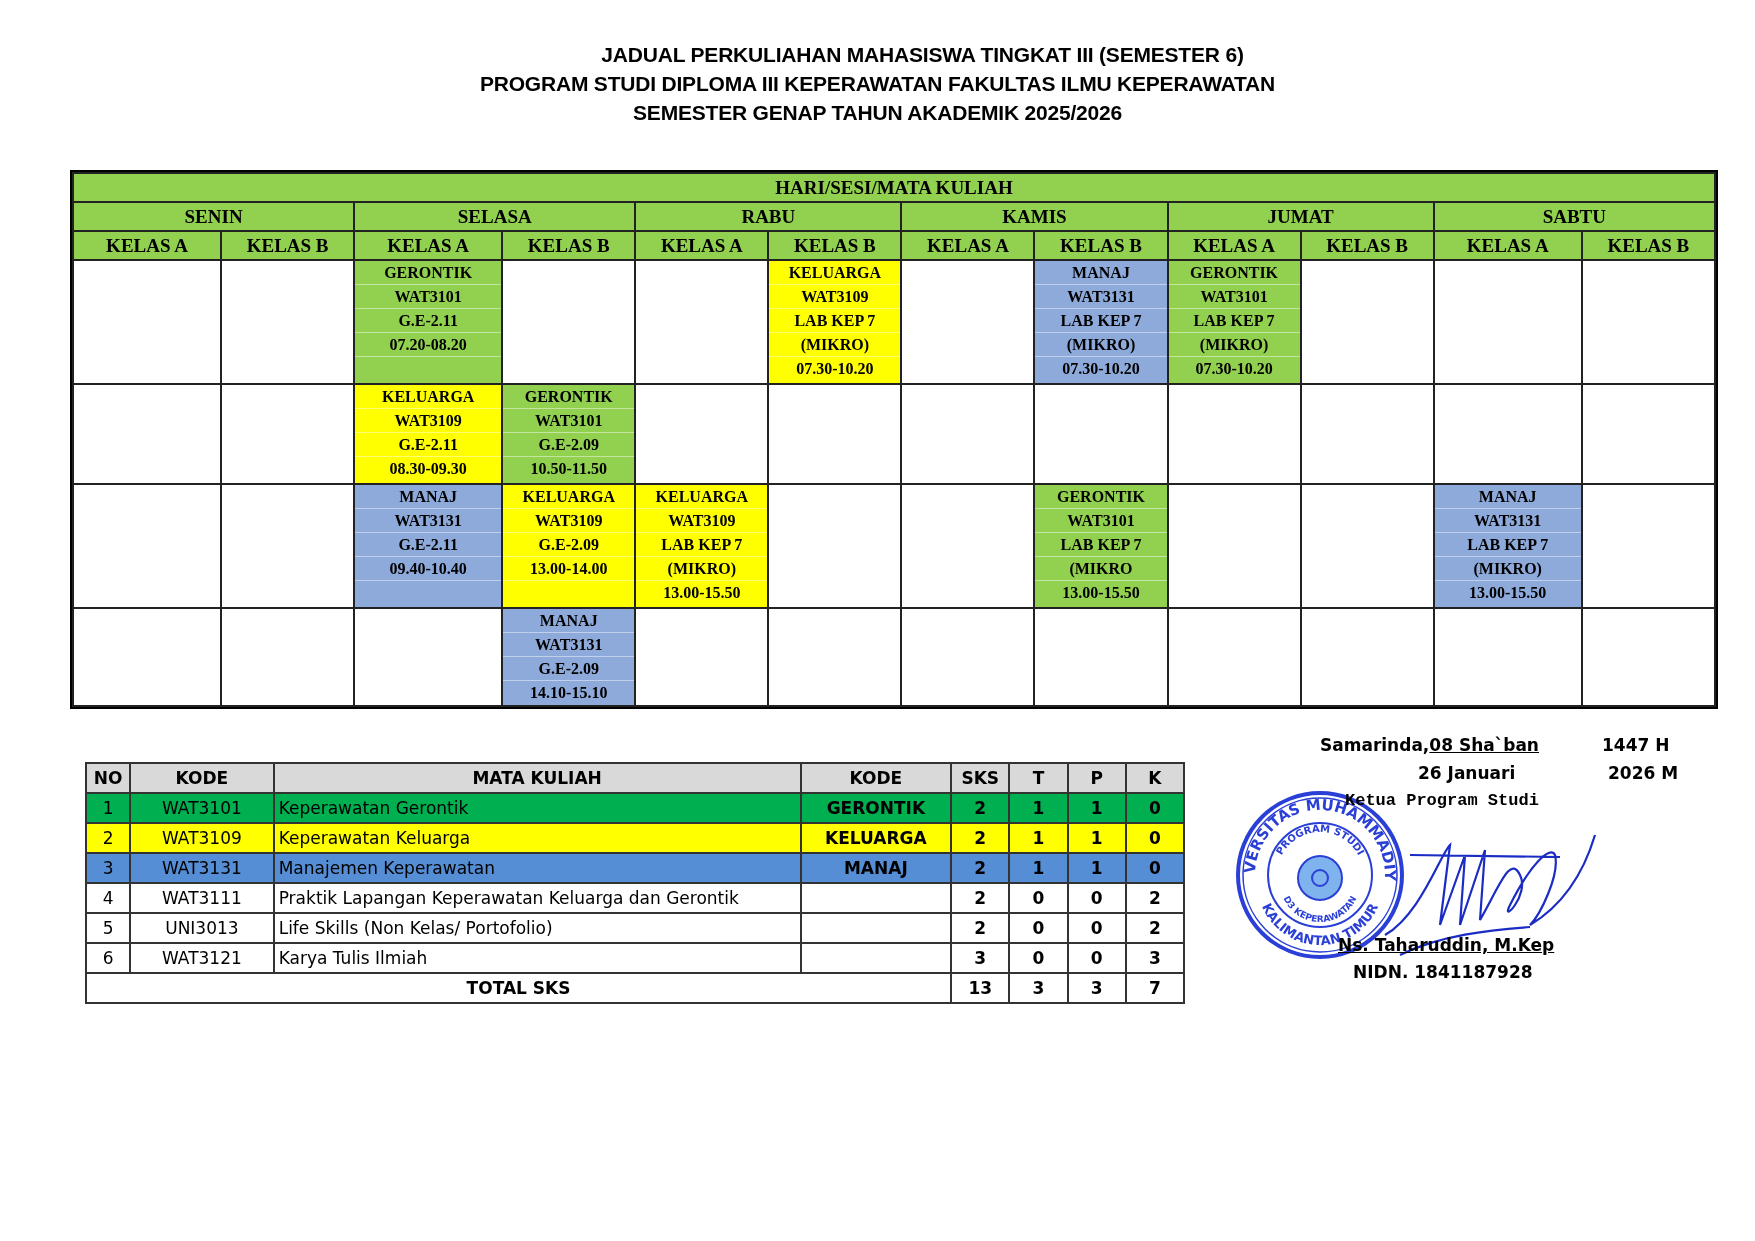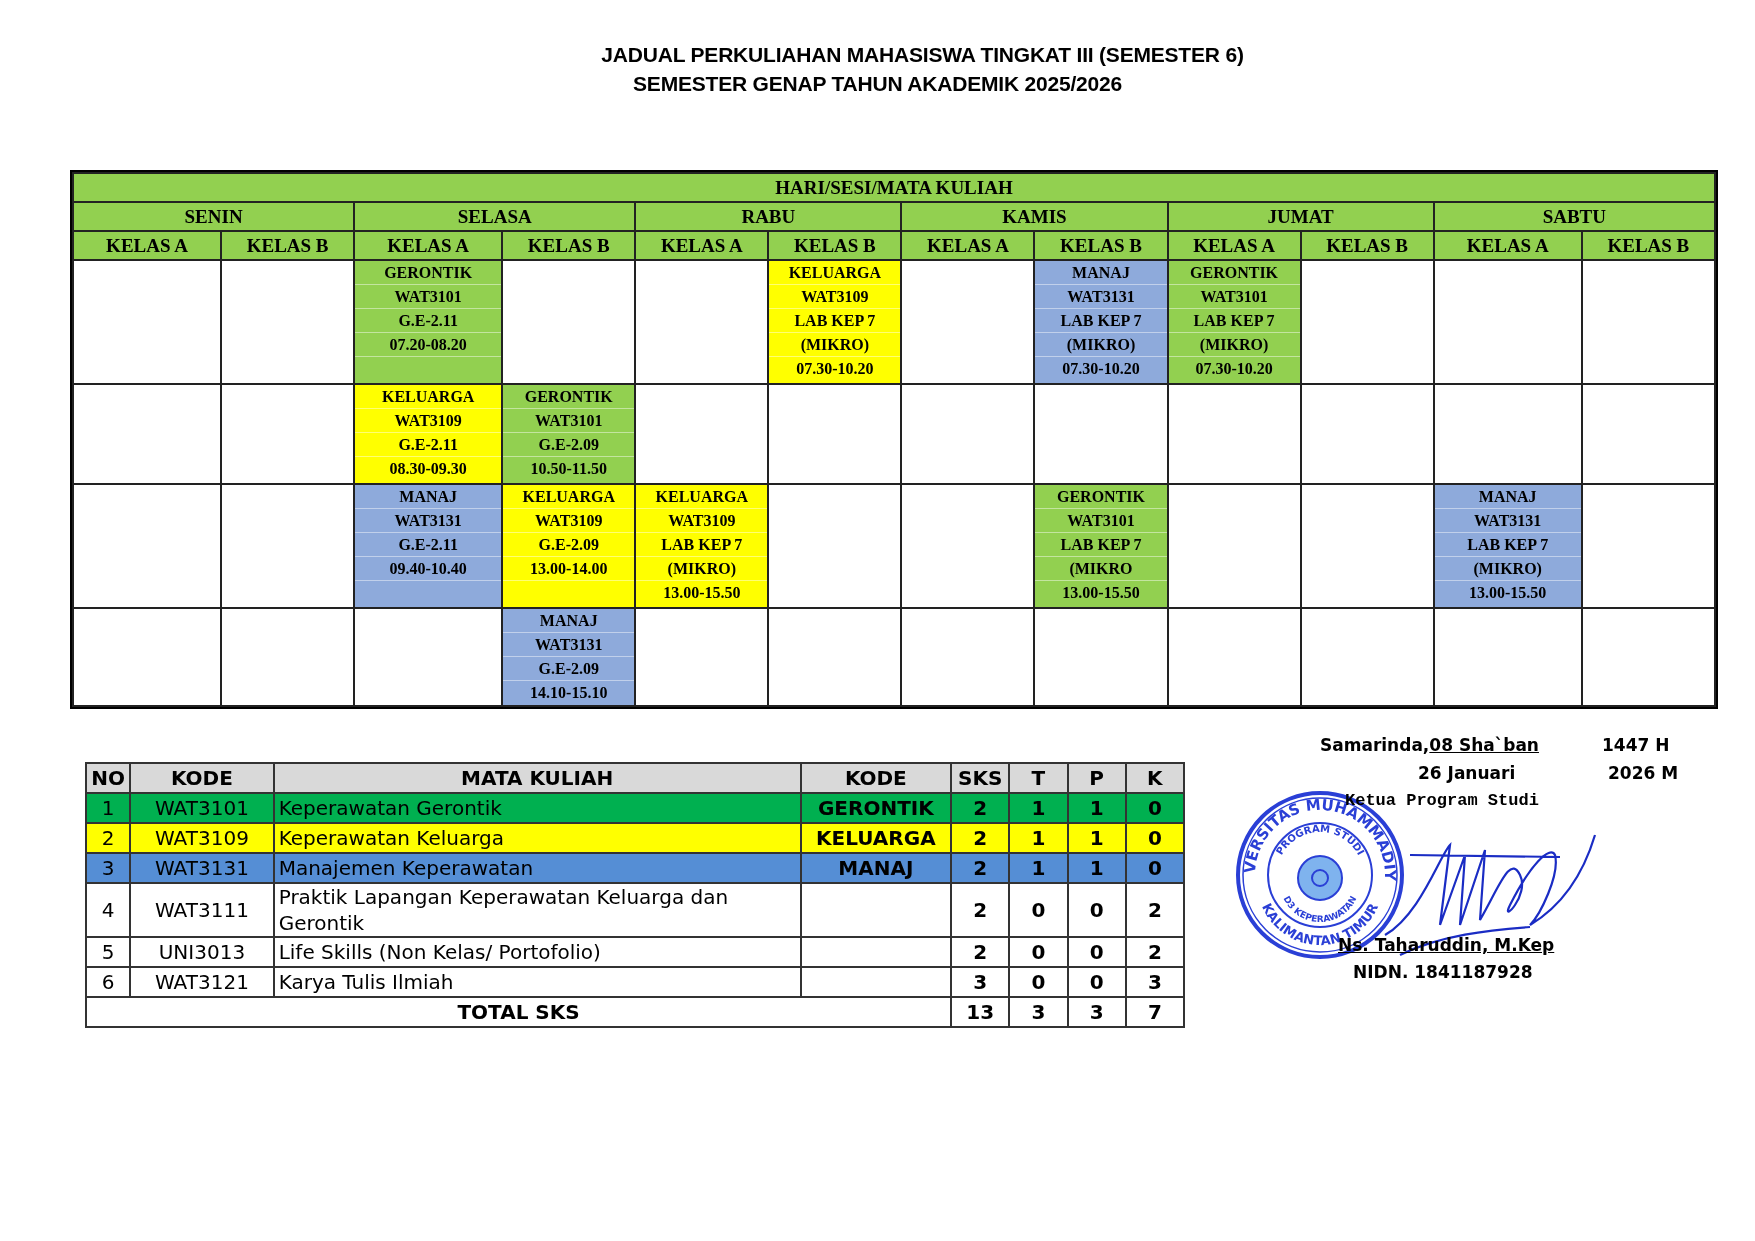--- a/index.html
+++ b/index.html
@@ -22,21 +22,21 @@
   .body-row.r4 { height: 98px; }
   .cell { height: 100%; font-size: 16px; line-height: 24px; }
   .cell .ln { display: block; border-bottom: 1px solid rgba(255,255,255,0.45); height: 24px; }
   .cell .ln:last-child { border-bottom: none; }
   .c-green { background: #92d050; }
   .c-yellow { background: #ffff00; }
   .c-blue { background: #8eaadb; }
 
   
   .courses { position: absolute; top: 762px; left: 85px; width: 1100px; }
-  .course-table { border-collapse: collapse; width: 100%; table-layout: fixed; font-family: "DejaVu Sans", sans-serif; font-size: 20px; padding-left: 16px; }
+  .course-table { border-collapse: collapse; width: 100%; table-layout: fixed; font-family: "DejaVu Sans", sans-serif; font-size: 17px; padding-left: 16px; }
   .course-table th, .course-table td { border: 2px solid #333; height: 30px; line-height: 26px; }
   .course-table th { background: #d9d9d9; font-weight: bold; text-align: center; }
   .course-table td { text-align: center; }
   .course-table td.name { text-align: left; padding-left: 4px; }
   .course-table td.bold { font-weight: bold; }
   .row-green td { background: #00b050; }
   .row-yellow td { background: #ffff00; }
   .row-blue td { background: #558ed5; }
   .course-table .total td { font-weight: bold; }
 
@@ -46,20 +46,21 @@
   .u { text-decoration: underline; }
 
   .stamp { position: absolute; left: 1235px; top: 790px; width: 170px; height: 170px; }
   .signature { position: absolute; left: 1380px; top: 815px; width: 220px; height: 150px; }
 </style>
 </head>
 <body>
 
 <div class="title-block">
   <div class="title-line l1">JADUAL PERKULIAHAN MAHASISWA TINGKAT III (SEMESTER 6)</div>
+  <div class="title-line">PROGRAM STUDI DIPLOMA III KEPERAWATAN FAKULTAS ILMU KEPERAWATAN</div>
   <div class="title-line">SEMESTER GENAP TAHUN AKADEMIK 2025/2026</div>
 </div>
 
 <div class="schedule">
   <table class="sched-table" id="sched-table">
     <colgroup>
       <col style="width:148px">
         <col style="width:133px">
       <col style="width:148px">
         <col style="width:133px">

